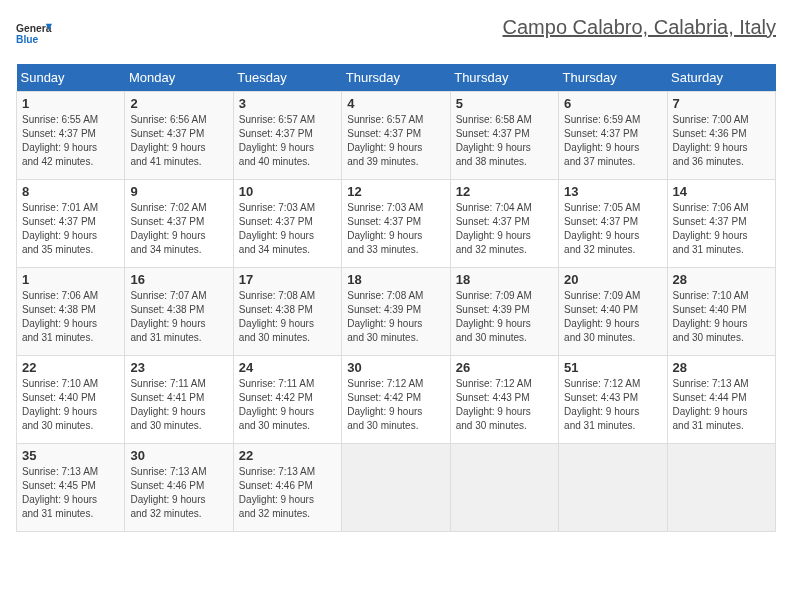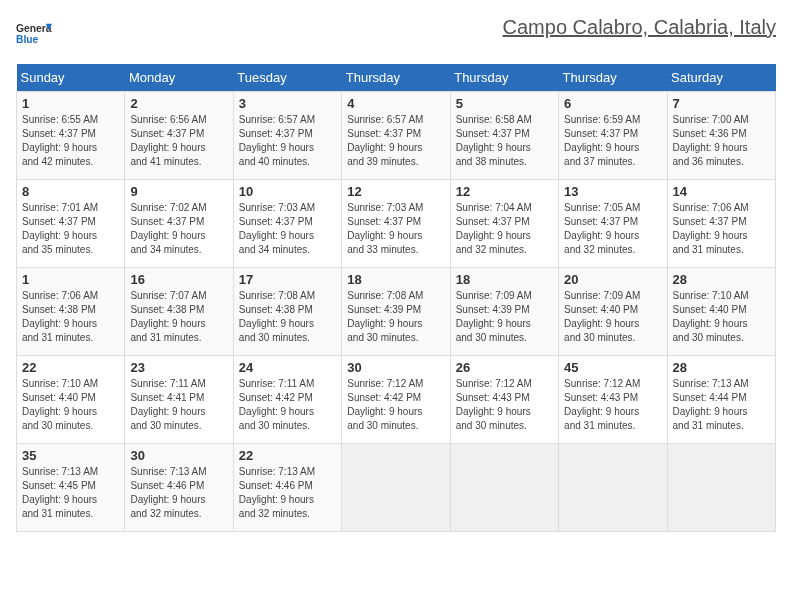--- a/index.html
+++ b/index.html
@@ -210,21 +210,21 @@
         </td>
         <td>
           <span class="day-num">30</span>
           <div class="day-info">Sunrise: 7:12 AM<br>Sunset: 4:42 PM<br>Daylight: 9 hours<br>and 30 minutes.</div>
         </td>
         <td>
           <span class="day-num">26</span>
           <div class="day-info">Sunrise: 7:12 AM<br>Sunset: 4:43 PM<br>Daylight: 9 hours<br>and 30 minutes.</div>
         </td>
         <td>
-          <span class="day-num">45</span>
+          <span class="day-num">51</span>
           <div class="day-info">Sunrise: 7:12 AM<br>Sunset: 4:43 PM<br>Daylight: 9 hours<br>and 31 minutes.</div>
         </td>
         <td>
           <span class="day-num">28</span>
           <div class="day-info">Sunrise: 7:13 AM<br>Sunset: 4:44 PM<br>Daylight: 9 hours<br>and 31 minutes.</div>
         </td>
       </tr>
       <tr>
         <td>
           <span class="day-num">35</span>

